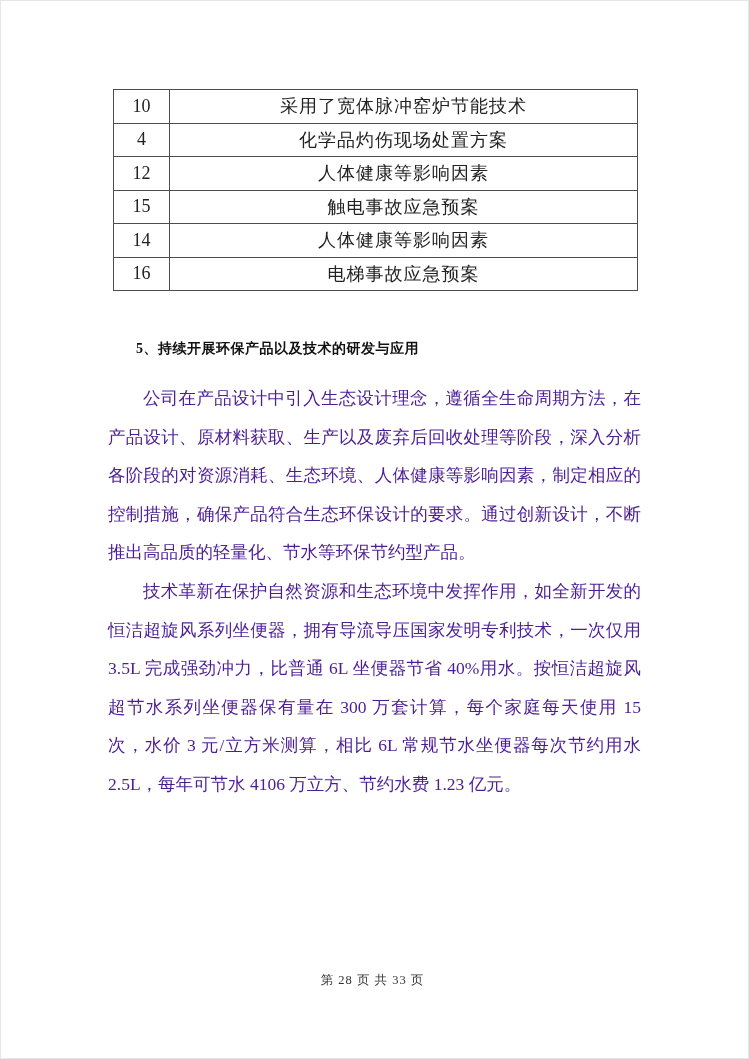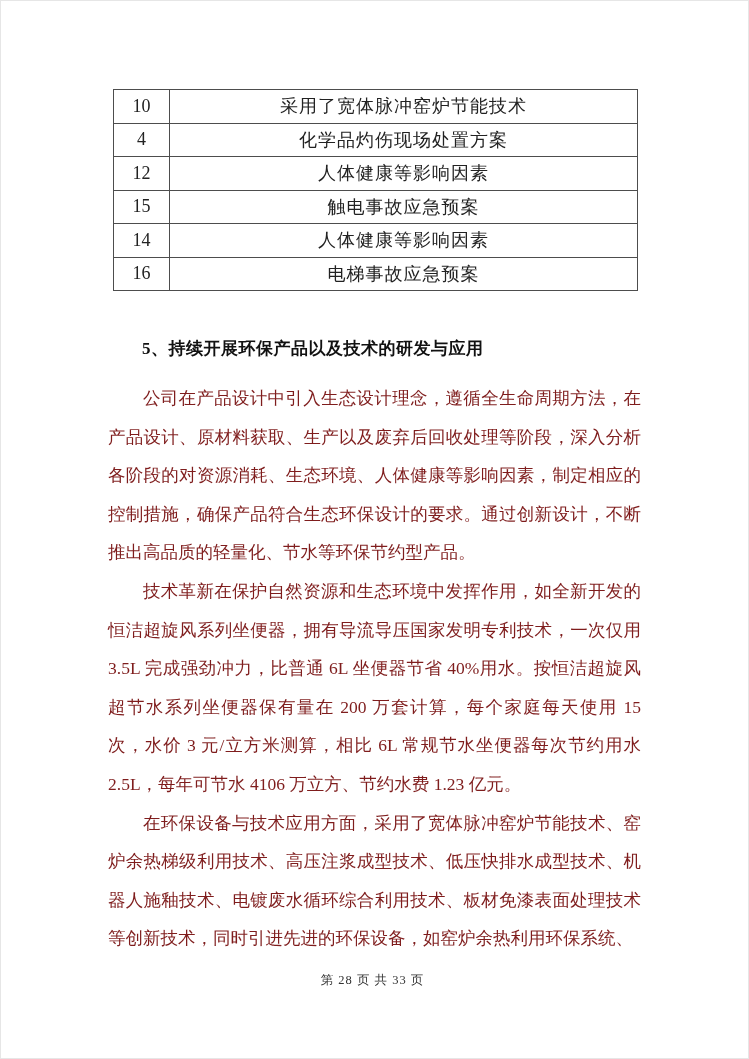--- a/index.html
+++ b/index.html
@@ -37,37 +37,37 @@
     text-align: center;
     vertical-align: middle;
     font-size: 18px;
     color: #222222;
     letter-spacing: 1px;
   }
   table.plan-table td.col-no { width: 56px; letter-spacing: 0; }
   
   .heading {
     margin-top: 46px;
-    font-size: 17px;
+    font-size: 14px;
     font-weight: bold;
     line-height: 24px;
     text-indent: 2em;
     color: #111111;
     letter-spacing: 0.5px;
   }
   
   .paragraphs {
     margin-top: 18px;
   }
   .paragraphs p {
     font-size: 17.5px;
     line-height: 38.6px;
     text-align: justify;
     text-indent: 2em;
-    color: #7f1d1d;
+    color: #4c1d95;
   }
   
   .footer {
     position: absolute;
     left: 0;
     right: 4px;
     top: 971px;
     text-align: center;
     font-size: 12.5px;
     color: #333333;
@@ -106,20 +106,19 @@
             <td class="col-no">16</td>
             <td class="col-name">电梯事故应急预案</td>
           </tr>
         </tbody>
     </table>
 
     <h2 class="heading">5、持续开展环保产品以及技术的研发与应用</h2>
 
     <div class="paragraphs" id="paragraphs">
         <p>公司在产品设计中引入生态设计理念，遵循全生命周期方法，在产品设计、原材料获取、生产以及废弃后回收处理等阶段，深入分析各阶段的对资源消耗、生态环境、人体健康等影响因素，制定相应的控制措施，确保产品符合生态环保设计的要求。通过创新设计，不断推出高品质的轻量化、节水等环保节约型产品。</p>
-        <p>技术革新在保护自然资源和生态环境中发挥作用，如全新开发的恒洁超旋风系列坐便器，拥有导流导压国家发明专利技术，一次仅用 3.5L 完成强劲冲力，比普通 6L 坐便器节省 40%用水。按恒洁超旋风超节水系列坐便器保有量在 200 万套计算，每个家庭每天使用 15 次，水价 3 元/立方米测算，相比 6L 常规节水坐便器每次节约用水 2.5L，每年可节水 4106 万立方、节约水费 1.23 亿元。</p>
-        <p>在环保设备与技术应用方面，采用了宽体脉冲窑炉节能技术、窑炉余热梯级利用技术、高压注浆成型技术、低压快排水成型技术、机器人施釉技术、电镀废水循环综合利用技术、板材免漆表面处理技术等创新技术，同时引进先进的环保设备，如窑炉余热利用环保系统、</p>
+        <p>技术革新在保护自然资源和生态环境中发挥作用，如全新开发的恒洁超旋风系列坐便器，拥有导流导压国家发明专利技术，一次仅用 3.5L 完成强劲冲力，比普通 6L 坐便器节省 40%用水。按恒洁超旋风超节水系列坐便器保有量在 300 万套计算，每个家庭每天使用 15 次，水价 3 元/立方米测算，相比 6L 常规节水坐便器每次节约用水 2.5L，每年可节水 4106 万立方、节约水费 1.23 亿元。</p>
       </div>
 
   </div>
 
   <div class="footer">第 28 页 共 33 页</div>
 </div>
 
 </body></html>

